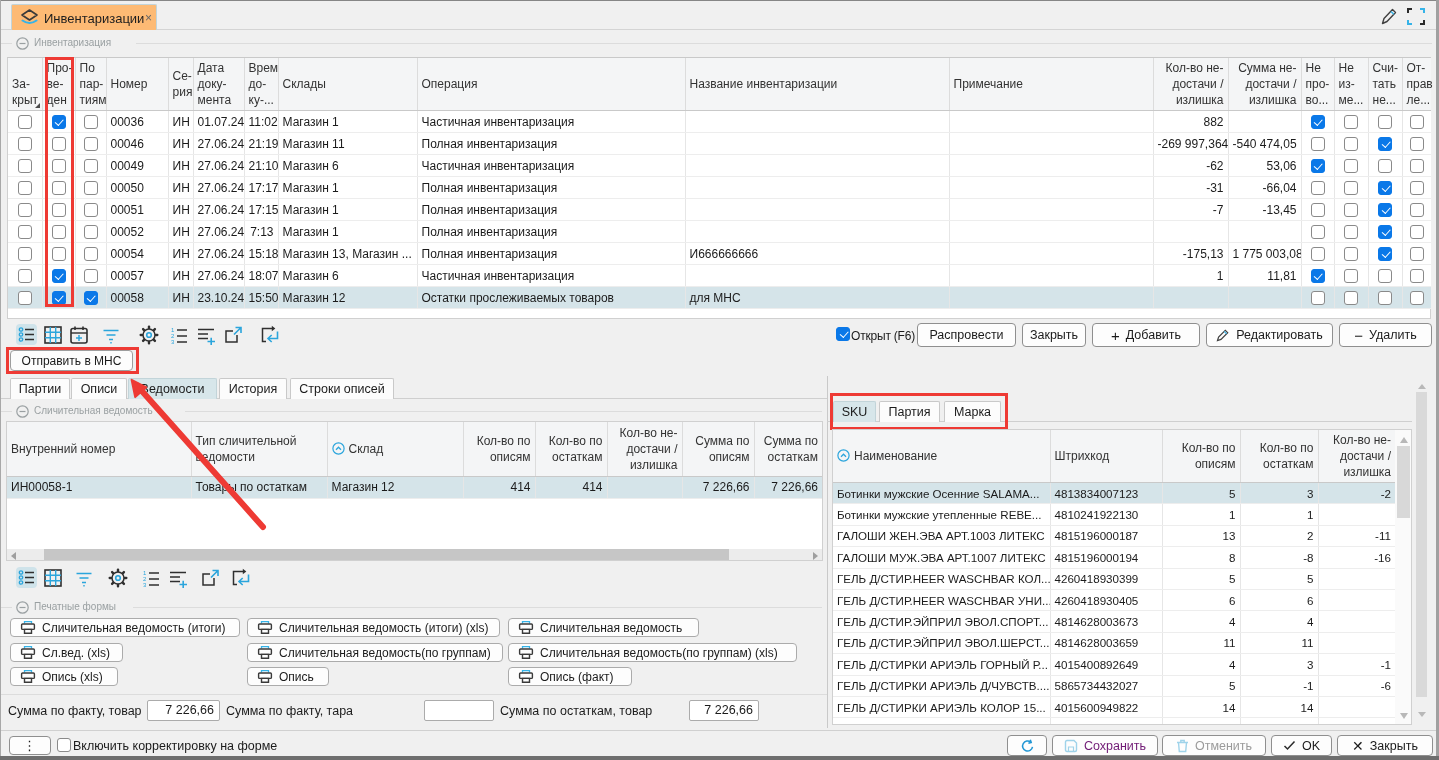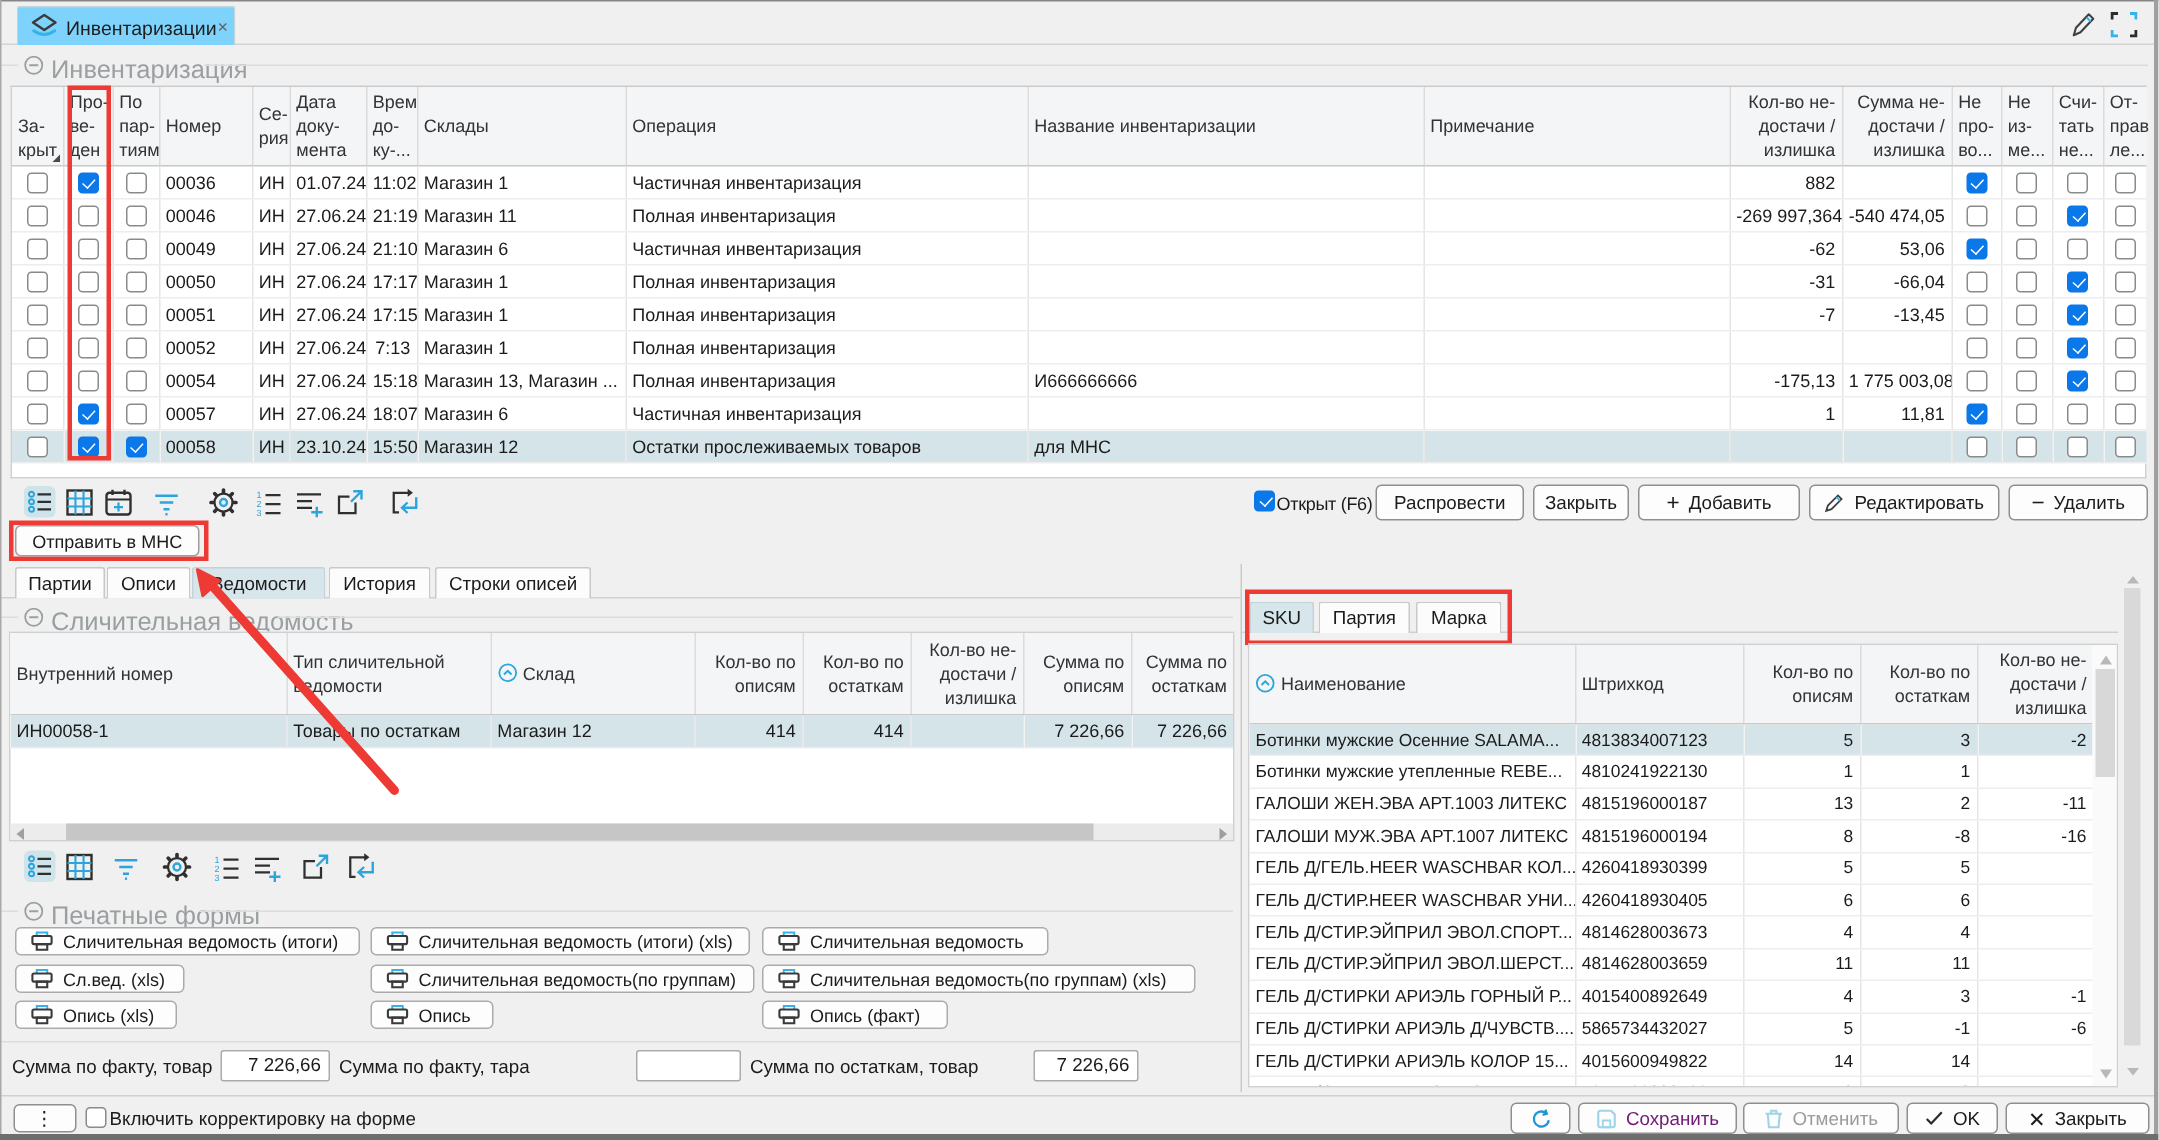--- a/index.html
+++ b/index.html
@@ -5,25 +5,25 @@
 html,body { width:1439px; height:760px; overflow:hidden; }
 body { font-family:"Liberation Sans", sans-serif; background:#f0f0f0; position:relative; color:#1b1b1b; }
 .abs { position:absolute; }
 
 #btop { left:0; top:0; width:1439px; height:1px; background:#868686; }
 #bleft { left:0; top:0; width:1px; height:760px; background:#a8a8a8; }
 #bright { left:1436px; top:0; width:3px; height:760px; background:#a0a0a0; }
 #bbot { left:0; top:756px; width:1439px; height:4px; background:#6e6e6e; }
 
 #tabbar1 { left:1px; top:1px; width:1435px; height:29px; background:#f0f0f0; border-bottom:1px solid #d4d4d4; }
-#tab1 { left:11px; top:4px; width:146px; height:26px; background:#7dd3fc; border:1px solid #c2d4d9; border-bottom:none; border-radius:2px 2px 0 0; }
+#tab1 { left:11px; top:4px; width:146px; height:26px; background:#fdba74; border:1px solid #c2d4d9; border-bottom:none; border-radius:2px 2px 0 0; }
 #tab1 .lbl { position:absolute; left:32px; top:6px; font-size:13px; color:#1e1e1e; }
 #tab1 .x { position:absolute; left:133px; top:6px; font-size:12px; color:#666; }
 
-.grouplabel { font-size:17px; color:#9aa0a2; }
+.grouplabel { font-size:10px; color:#9aa0a2; }
 .gline { height:1px; background:#dcdcdc; }
 
 table.grid { border-collapse:collapse; table-layout:fixed; background:#fff; }
 table.grid th { background:#f4f5f6; font-weight:normal; font-size:12px; color:#333; border-right:1px solid #dcdcdc; border-bottom:1px solid #c9c9c9; padding:2px 4px; line-height:16px; vertical-align:middle; }
 table.grid td { font-size:12px; border-right:1px solid #e6e6e6; border-bottom:1px solid #ededed; padding:0 4px; white-space:nowrap; overflow:hidden; vertical-align:middle; }
 .tl { text-align:left; } .tr { text-align:right; } .tc { text-align:center; }
 
 .cb { display:inline-block; width:14px; height:14px; border:1px solid #8a8a8a; border-radius:3px; background:#fff; vertical-align:middle; position:relative; }
 .cb.on { background:#0a78e8; border-color:#0a78e8; }
 .cb.on:after { content:""; position:absolute; left:2.5px; top:3px; width:7px; height:3.5px; border-left:1.6px solid #fff; border-bottom:1.6px solid #fff; transform:rotate(-48deg); }
@@ -639,21 +639,21 @@
           <td class="tr" style="border-right:none">-11</td>
         </tr>
         <tr style="height:21.4px">
 <td class="tl">ГАЛОШИ МУЖ.ЭВА АРТ.1007 ЛИТЕКС</td>
           <td class="tl">4815196000194</td>
           <td class="tr">8</td>
           <td class="tr">-8</td>
           <td class="tr" style="border-right:none">-16</td>
         </tr>
         <tr style="height:21.4px">
-<td class="tl">ГЕЛЬ Д/ГЕЛЬ.HEER WASCHBAR КОЛ...</td>
+<td class="tl">ГЕЛЬ Д/СТИР.HEER WASCHBAR КОЛ...</td>
           <td class="tl">4260418930399</td>
           <td class="tr">5</td>
           <td class="tr">5</td>
           <td class="tr" style="border-right:none"></td>
         </tr>
         <tr style="height:21.4px">
 <td class="tl">ГЕЛЬ Д/СТИР.HEER WASCHBAR УНИ...</td>
           <td class="tl">4260418930405</td>
           <td class="tr">6</td>
           <td class="tr">6</td>

